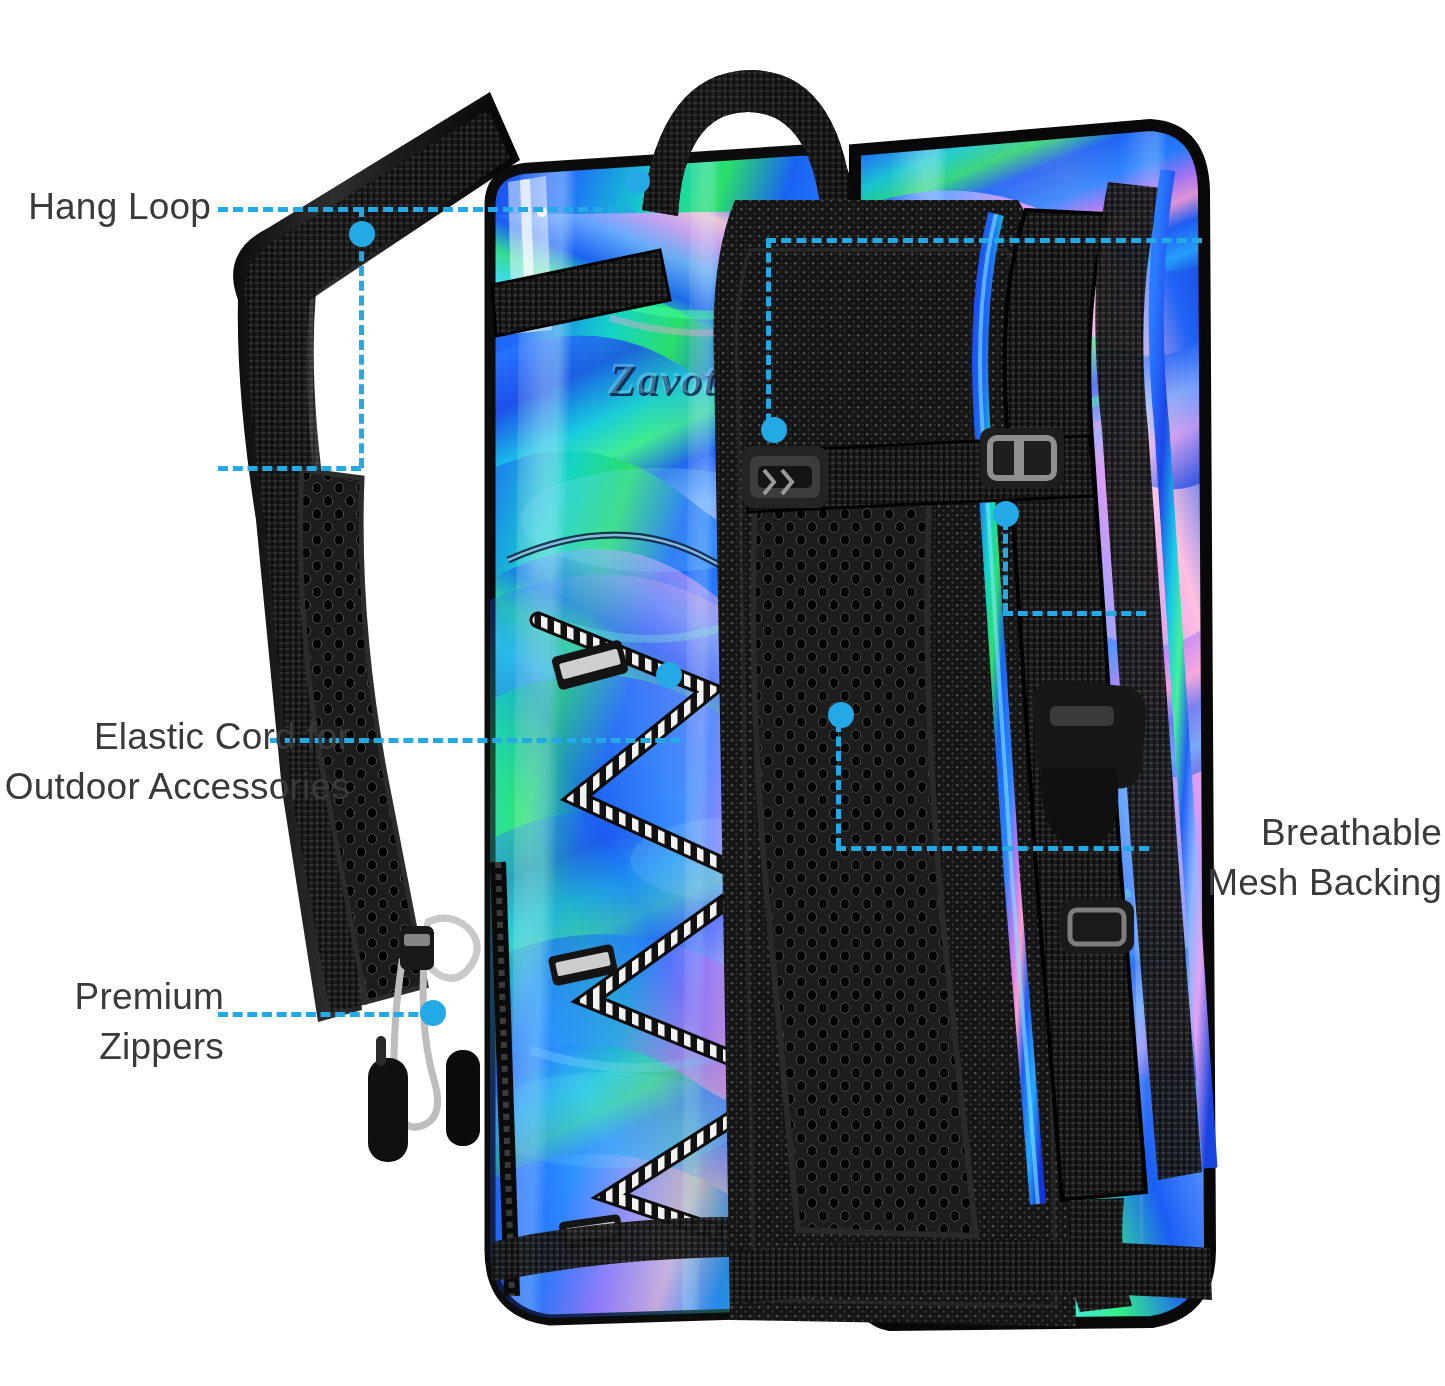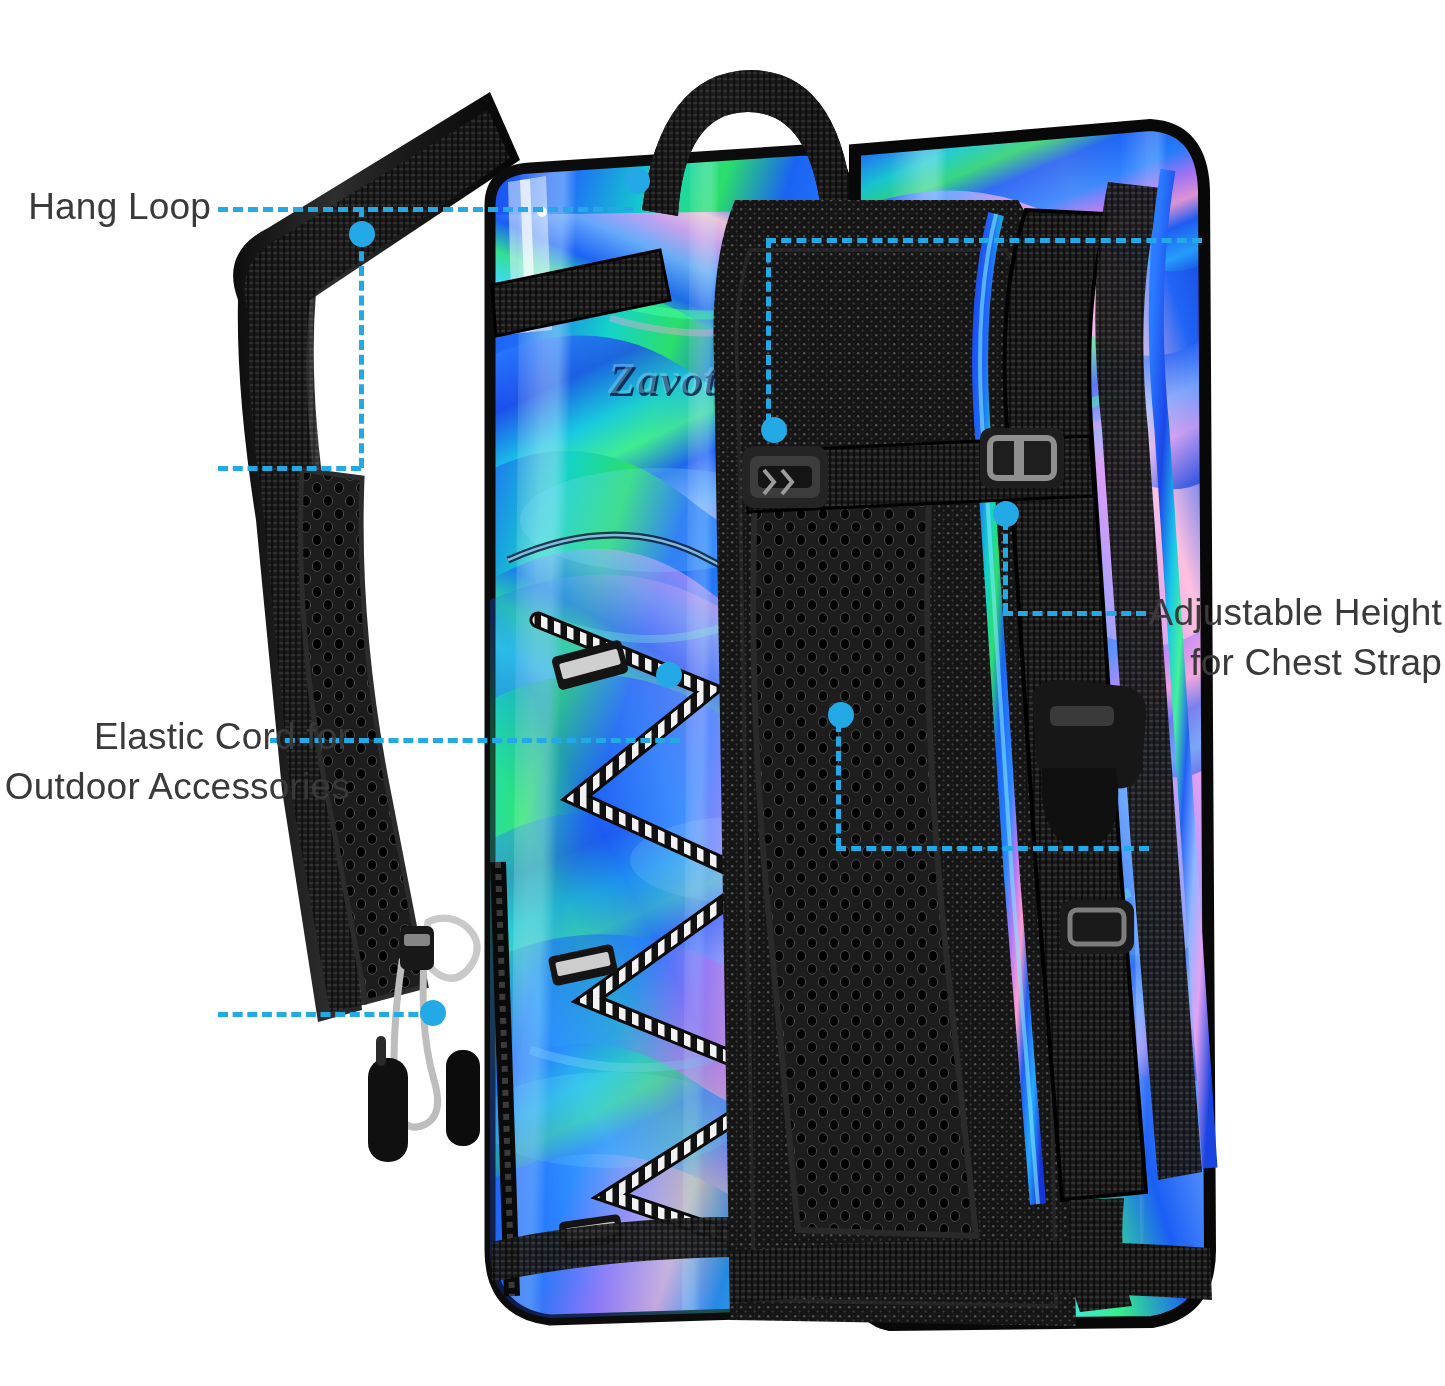--- a/index.html
+++ b/index.html
@@ -336,31 +336,33 @@
 
   <div class="dash-h" style="left:270px; top:738px; width:410px;"></div>
   <div class="dot" style="left:656px; top:662px; width:26px; height:26px;"></div>
 
   <div class="label left" style="left:4px; top:712px; width:346px;">Elastic Cord for
 Outdoor Accessories</div>
 
   <div class="dash-h" style="left:218px; top:1012px; width:215px;"></div>
   <div class="dot" style="left:420px; top:1000px; width:26px; height:26px;"></div>
 
+  <div class="label left" style="left:4px; top:972px; width:220px;">Premium
+Zippers</div>
 
   <div class="dash-h" style="left:766px; top:238px; width:436px;"></div>
   <div class="dash-v" style="left:766px; top:238px; height:200px;"></div>
   <div class="dot" style="left:761px; top:417px; width:26px; height:26px;"></div>
 
 
   <div class="dash-h" style="left:1003px; top:611px; width:143px;"></div>
   <div class="dash-v" style="left:1003px; top:520px; height:93px;"></div>
   <div class="dot" style="left:993px; top:501px; width:26px; height:26px;"></div>
 
-  <div class="label right" style="left:1092px; top:588px; width:350px;">Adjustable Height
-for Chest Strap</div>
 
   <div class="dash-h" style="left:836px; top:846px; width:313px;"></div>
   <div class="dash-v" style="left:836px; top:722px; height:126px;"></div>
   <div class="dot" style="left:828px; top:702px; width:26px; height:26px;"></div>
 
+  <div class="label right" style="left:1140px; top:808px; width:302px;">Breathable
+Mesh Backing</div>
 
 </div>
 
 </body></html>

